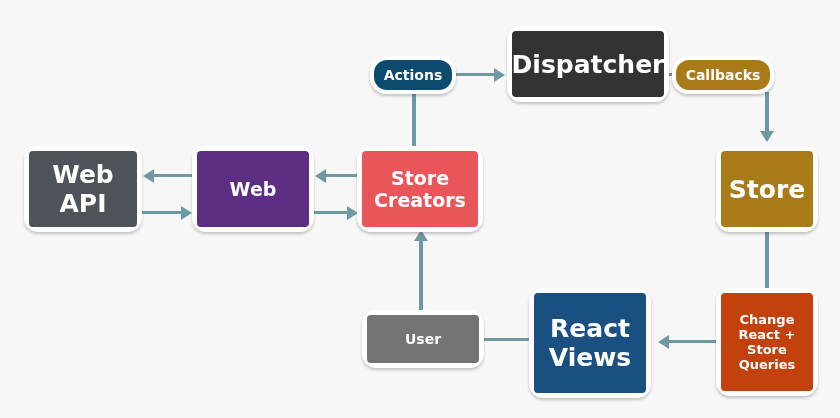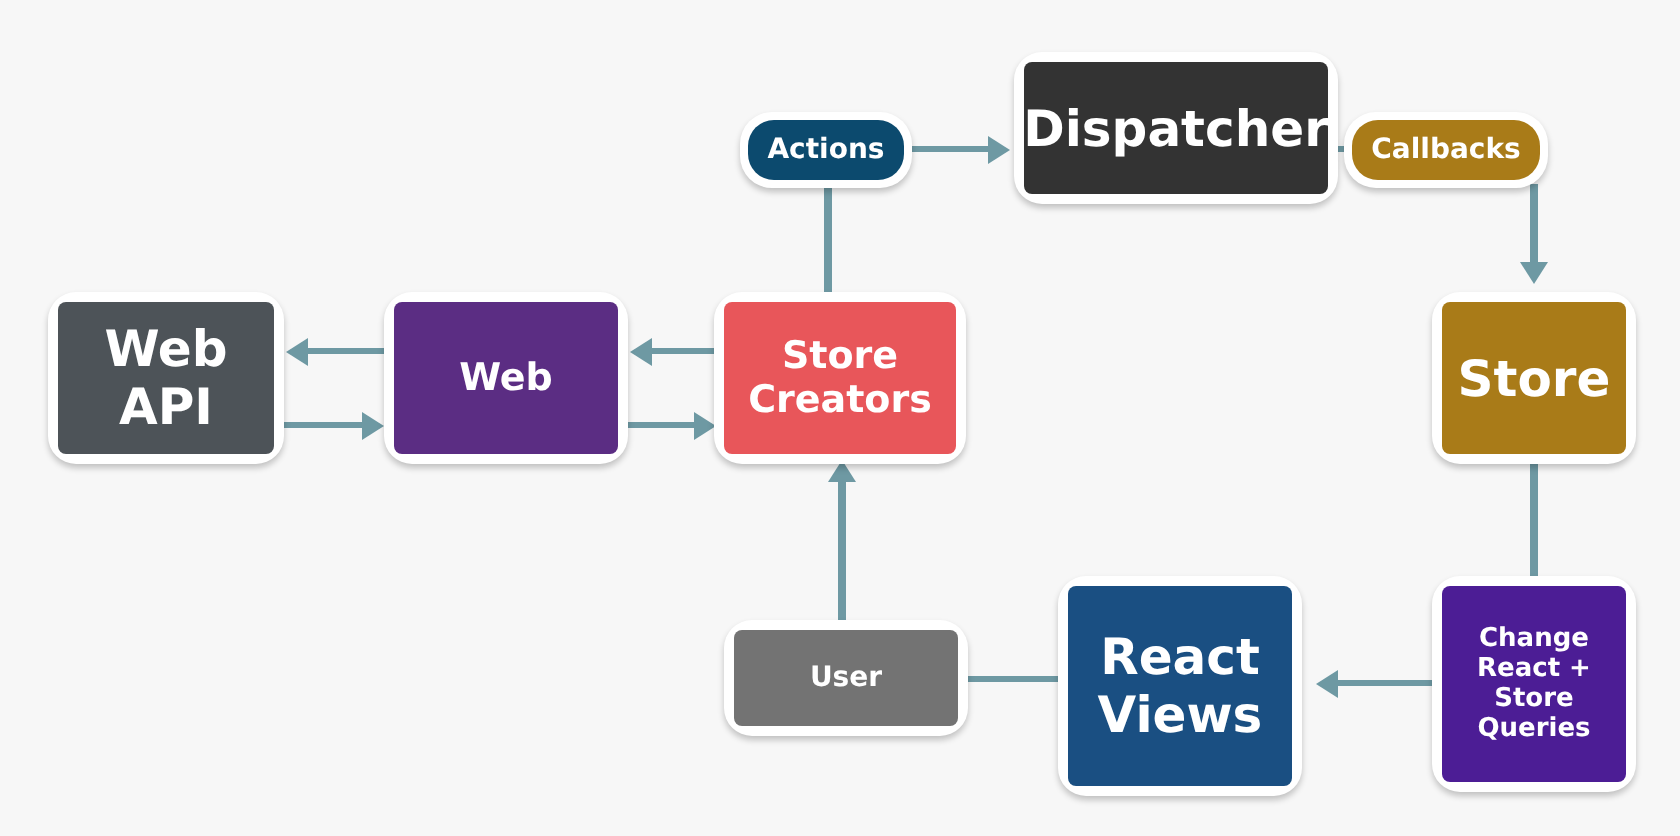--- a/index.html
+++ b/index.html
@@ -165,21 +165,21 @@
     </div>
   </div>
 
   <div class="node big" style="left:716px; top:146px; width:102px; height:86px;">
     <div class="fill" style="background:#a97b18;">
       <span>Store</span>
     </div>
   </div>
 
   <div class="node tiny" style="left:716px; top:288px; width:102px; height:108px;">
-    <div class="fill" style="background:#4c1d95;">
+    <div class="fill" style="background:#c2410c;">
       <span>
         <span>Change</span><br>
         <span>React +</span><br>
         <span>Store</span><br>
         <span>Queries</span>
       </span>
     </div>
   </div>
 
   <div class="node big" style="left:529px; top:288px; width:122px; height:110px;">

